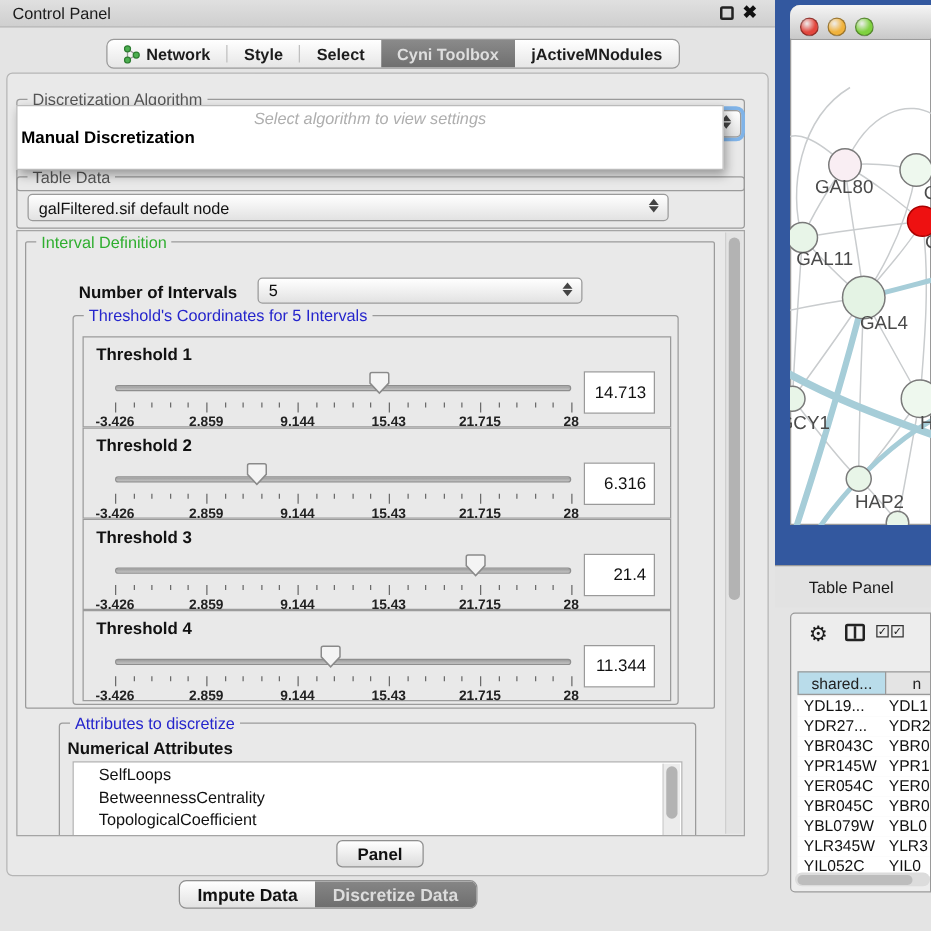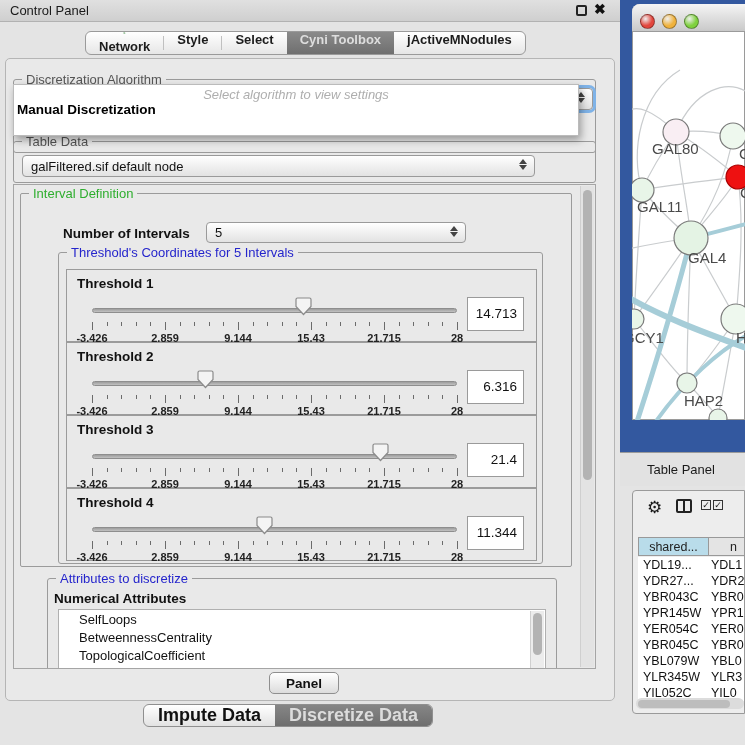--- a/index.html
+++ b/index.html
@@ -10,21 +10,21 @@
   
   #control-panel { left:0; top:0; width:620px; height:745px; }
   #cp-titlebar { left:0; top:0; width:620px; height:22px;
     background:linear-gradient(#e0e0e0,#cfcfcf); border-bottom:1px solid #b2b2b2; }
   #cp-title { left:10px; top:3px; font-size:13px; color:#1a1a1a; }
   #float-btn { left:576px; top:5px; width:11px; height:11px; border:2px solid #222; border-radius:2px; }
   #close-btn { left:594px; top:1px; font-size:14px; font-weight:bold; color:#111; }
 
   #top-tabbar { left:85px; top:31px; height:24px; display:flex; align-items:stretch;
     background:linear-gradient(#ffffff,#e6e6e6); border:1px solid #9a9a9a; border-radius:6px; overflow:hidden; }
-  .tab { display:flex; align-items:center; gap:5px; padding:0 13px; font-size:13px; font-weight:bold; color:#1c1c1c;flex-direction:column; }
+  .tab { display:flex; align-items:center; gap:5px; padding:0 13px; font-size:13px; font-weight:bold; color:#1c1c1c; }
   .tab.sel { background:linear-gradient(#8a8a8a,#6f6f6f); color:#dedede; }
   .tab-sep { width:1px; background:#c0c0c0; margin:4px 0; }
 
   #main-panel { left:5px; top:58px; width:610px; height:643px;
     background:#e9e9e9; border:1px solid #b5b5b5; border-radius:5px; }
 
   .group { border:1px solid #9b9b9b; border-radius:3px; }
   .group-title { position:absolute; top:-8px; left:8px; background:#e9e9e9; padding:0 4px; font-size:13px; }
   .t-gray { color:#555; } .t-green { color:#2fae2f; } .t-blue { color:#2525cc; }
 
@@ -56,21 +56,21 @@
   .thumb { position:absolute; top:27px; width:17px; height:19px; }
 
   #attr-list { background:#fff; border:1px solid #b0b0b0; font-size:13px; color:#111; }
   .attr-item { padding:1.5px 0 1.5px 20px; }
 
   .push-btn { background:linear-gradient(#ffffff,#dcdcdc); border:1px solid #8f8f8f; border-radius:5px;
     font-size:13.5px; font-weight:bold; color:#111; text-align:center; }
 
   #bottom-tabbar { left:143px; top:704px; height:23px; display:flex;
     background:linear-gradient(#ffffff,#e2e2e2); border:1px solid #8f8f8f; border-radius:6px; overflow:hidden; }
-  .btab { display:flex; align-items:center; padding:0 14px; font-size:18px; font-weight:bold; color:#111; }
+  .btab { display:flex; align-items:center; padding:0 14px; font-size:14px; font-weight:bold; color:#111; }
   .btab.sel { background:linear-gradient(#868686,#6e6e6e); color:#dcdcdc; }
 
   
   #net-frame { left:620px; top:0; width:125px; height:452px; background:#33589f; }
   #net-window { position:absolute; left:12px; top:4px; width:113px; height:416px; background:#fff;
     border-radius:8px 0 0 0; overflow:hidden; box-shadow:inset 0 0 0 1px #9a9a9a; }
   #mac-bar { position:absolute; left:0; top:0; width:113px; height:28px;
     background:linear-gradient(#f5f5f5,#c9c9c9); border-bottom:1px solid #9b9b9b; }
   .mac-light { position:absolute; top:10px; width:15px; height:15px; border-radius:50%; }
   #net-canvas { position:absolute; left:0; top:28px; }

